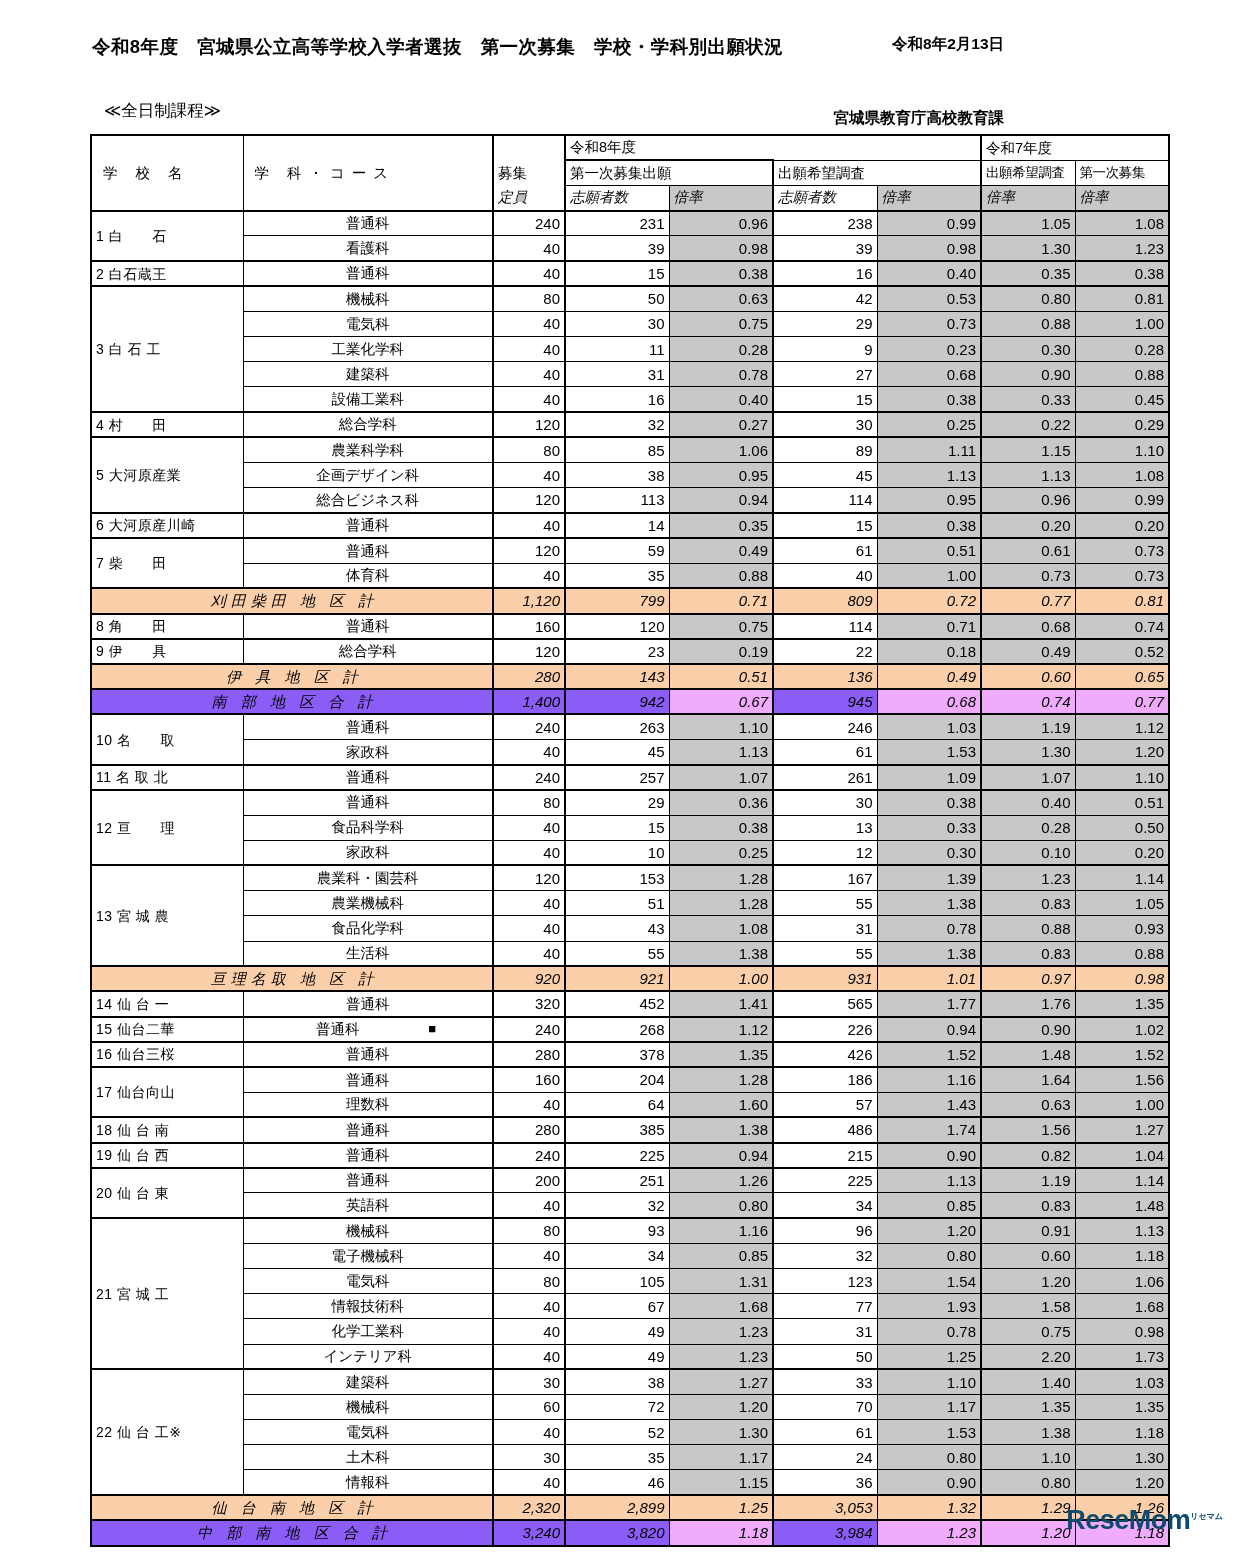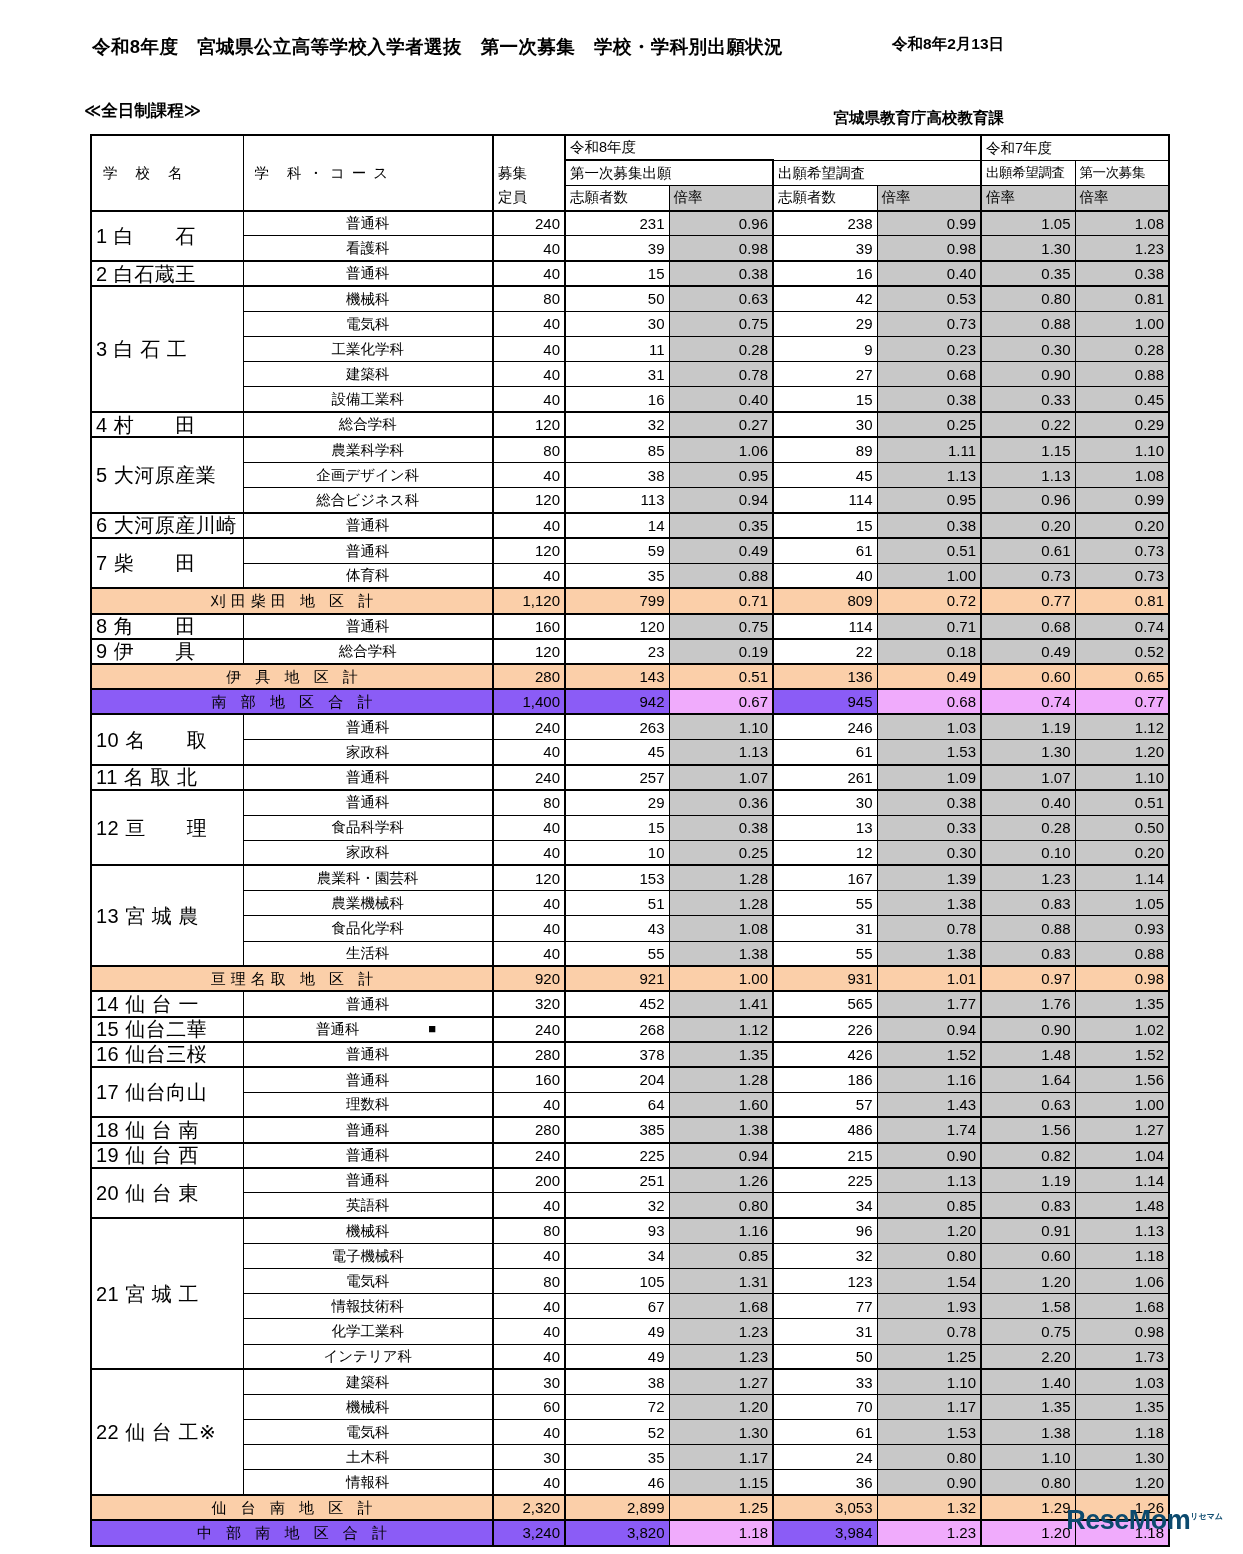--- a/index.html
+++ b/index.html
@@ -30,22 +30,22 @@
   }
   .hdr-date {
     position: absolute; right: 95px; top: 0;
     font-size: 15.5px; font-weight: bold; white-space: nowrap;
   }
   .hdr-dept {
     position: absolute; right: 95px; top: 74px;
     font-size: 15.5px; font-weight: bold; white-space: nowrap;
   }
   .subtitle {
-    position: absolute; left: 84px; top: 100px;
-    font-size: 16.5px; font-weight: bold;
+    position: absolute; left: 104px; top: 100px;
+    font-size: 16.5px; font-weight: normal;
   }
 
   
   table.sheet {
     position: absolute; left: 90px; top: 134px;
     border-collapse: collapse;
     table-layout: fixed;
     width: 1078px;
     font-size: 14px;
   }
@@ -54,40 +54,40 @@
     padding: 0 4px;
     font-weight: normal;
     height: 25.2px;
     line-height: 1.0;
     vertical-align: middle;
     overflow: hidden;
     white-space: nowrap;
   }
   
   .bt2 { border-top: 2.3px solid #000 !important; }
-  .bb2 { border-bottom: 2.3px solid #000 !important; }
+  .bb2 { border-bottom: 2.3px solid #000 !important; font-style: italic; }
   .bl2 { border-left: 2.3px solid #000 !important; }
   .br2 { border-right: 2.3px solid #000 !important; }
 
   
   col.c-school { width: 152px; }
   col.c-dept   { width: 250px; }
   col.c-quota  { width: 72px; }
   col.c-a1     { width: 104px; }
   col.c-a2     { width: 104px; }
   col.c-b1     { width: 104px; }
   col.c-b2     { width: 104px; }
   col.c-p1     { width: 94px; }
   col.c-p2     { width: 94px; }
 
   thead th { text-align: left; font-size: 14.5px; }
   .hdr-wide { letter-spacing: 7px; text-indent: 7px; }
   .hdr-sm { font-size: 13.5px; letter-spacing: -0.4px; }
 
-  td.school { text-align: left; font-size: 20px; letter-spacing: 0.5px;
+  td.school { text-align: left; font-size: 14px; letter-spacing: 0.5px;
               border-bottom-color: transparent; border-top-color: transparent; }
   td.dept   { text-align: center; font-size: 14.5px; margin-top: 35px; }
   td.num    { text-align: right; padding-right: 7px; font-size: 15px; }
   td.ratio  { text-align: right; padding-right: 7px; font-size: 15px; background: #c8c8c8; }
 
   
   tr.sub td { background: #fbcfa9; font-size: 15px; margin-top: 44px; }
   tr.sub td.ratio { background: #fbcfa9; }
   tr.tot td { background: #8b5cf6; font-size: 15px; }
   tr.tot td.ratio { background: #f0abfc; padding-left: 8px; }

